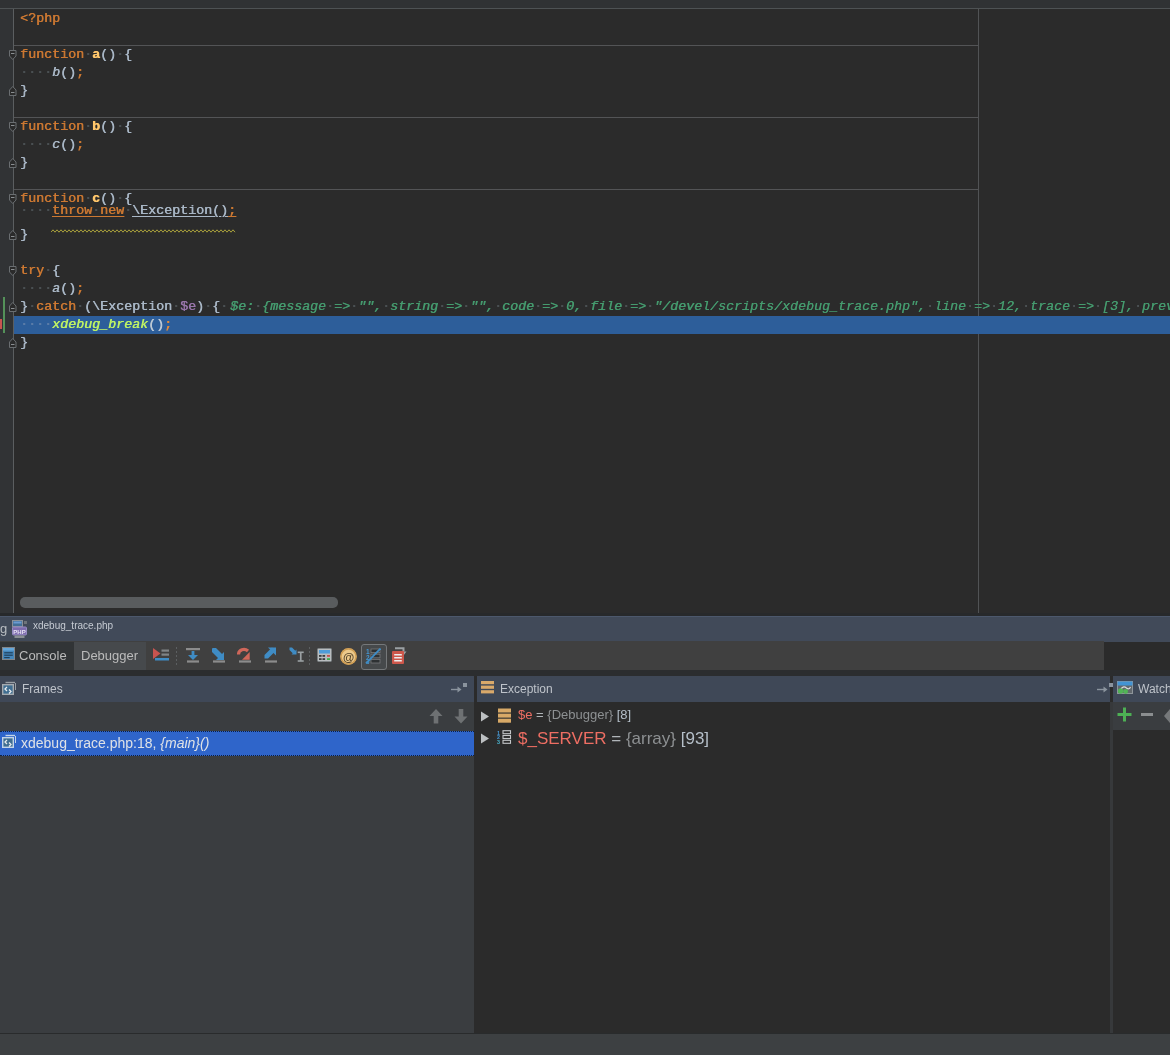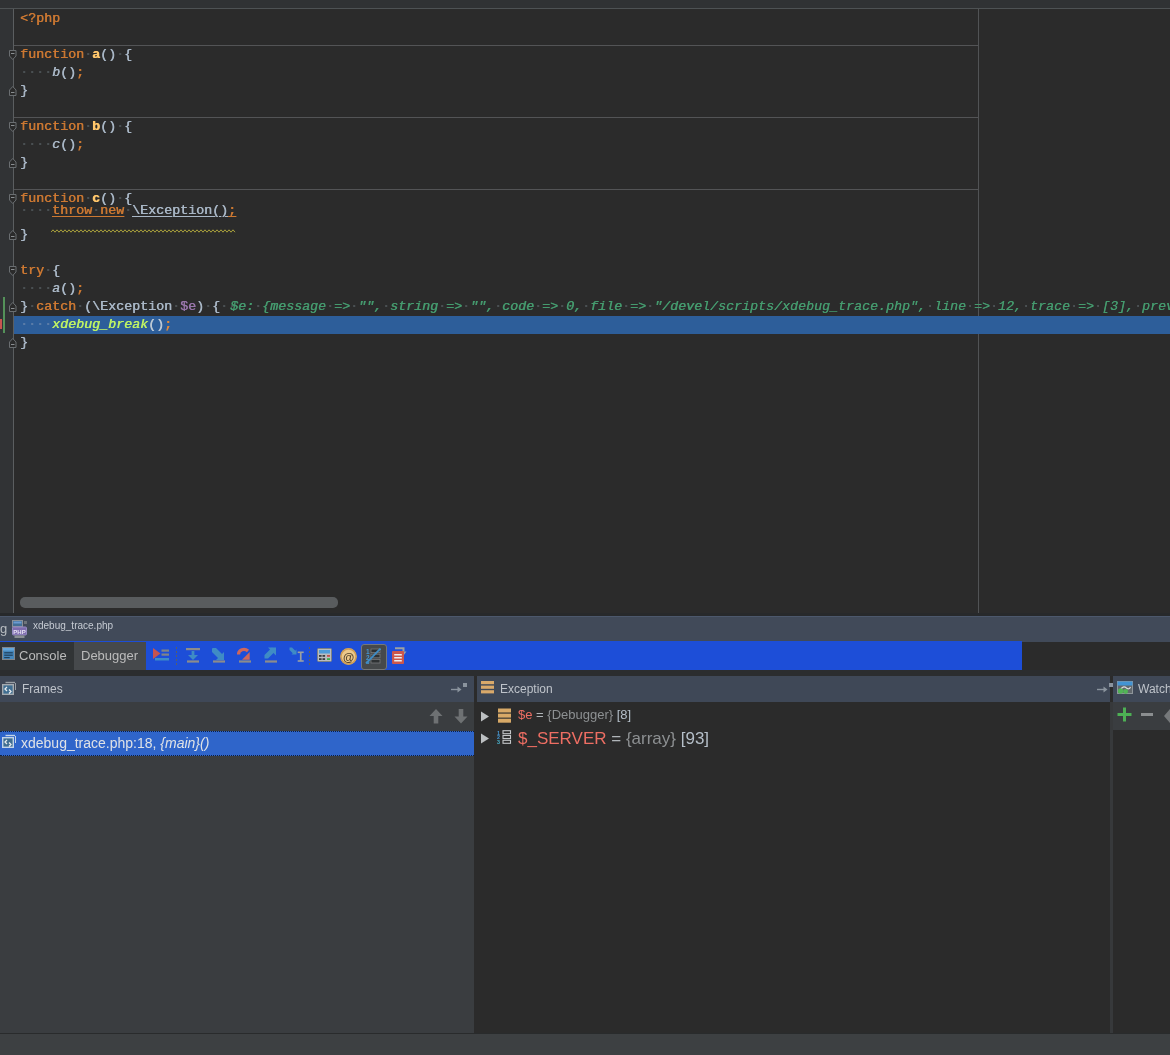--- a/index.html
+++ b/index.html
@@ -85,21 +85,21 @@
   <div class="abs" style="left:20px;top:588px;width:318px;height:11px;background:#595c5e;border-radius:5px"></div>
 </div>
 
 <div class="abs" style="left:0;top:613px;width:1170px;height:3px;background:#27292b"></div>
 
 <div class="abs" style="left:0;top:616px;width:1170px;height:25px;background:#414a59;border-top:1px solid #4c586c">
   <span class="abs" style="left:0;top:4px;font-size:13px;color:#b9bdc1">g</span>
   <span class="abs" style="left:33px;top:3px;font-size:10px;color:#c6cbd3">xdebug_trace.php</span>
 </div>
 
-<div class="abs" style="left:0;top:641px;width:1022px;height:32px;background:#1d4ed8">
+<div class="abs" style="left:0;top:641px;width:1104px;height:32px;background:#404040">
   <div class="abs" style="left:0;top:1px;width:74px;height:28px;background:#313436"></div>
   <span class="abs ui" style="left:19px;top:7px">Console</span>
   <div class="abs" style="left:74px;top:1px;width:72px;height:29px;background:#46494c"></div>
   <span class="abs ui" style="left:81px;top:7px">Debugger</span>
 </div>
 
 <div class="abs" style="left:0;top:670px;width:1170px;height:6px;background:#2b2d2f"></div>
 
 <div class="abs" style="left:0;top:676px;width:474px;height:26px;background:#3f4857"></div>
 <div class="abs" style="left:477px;top:676px;width:633px;height:26px;background:#3f4857"></div>

